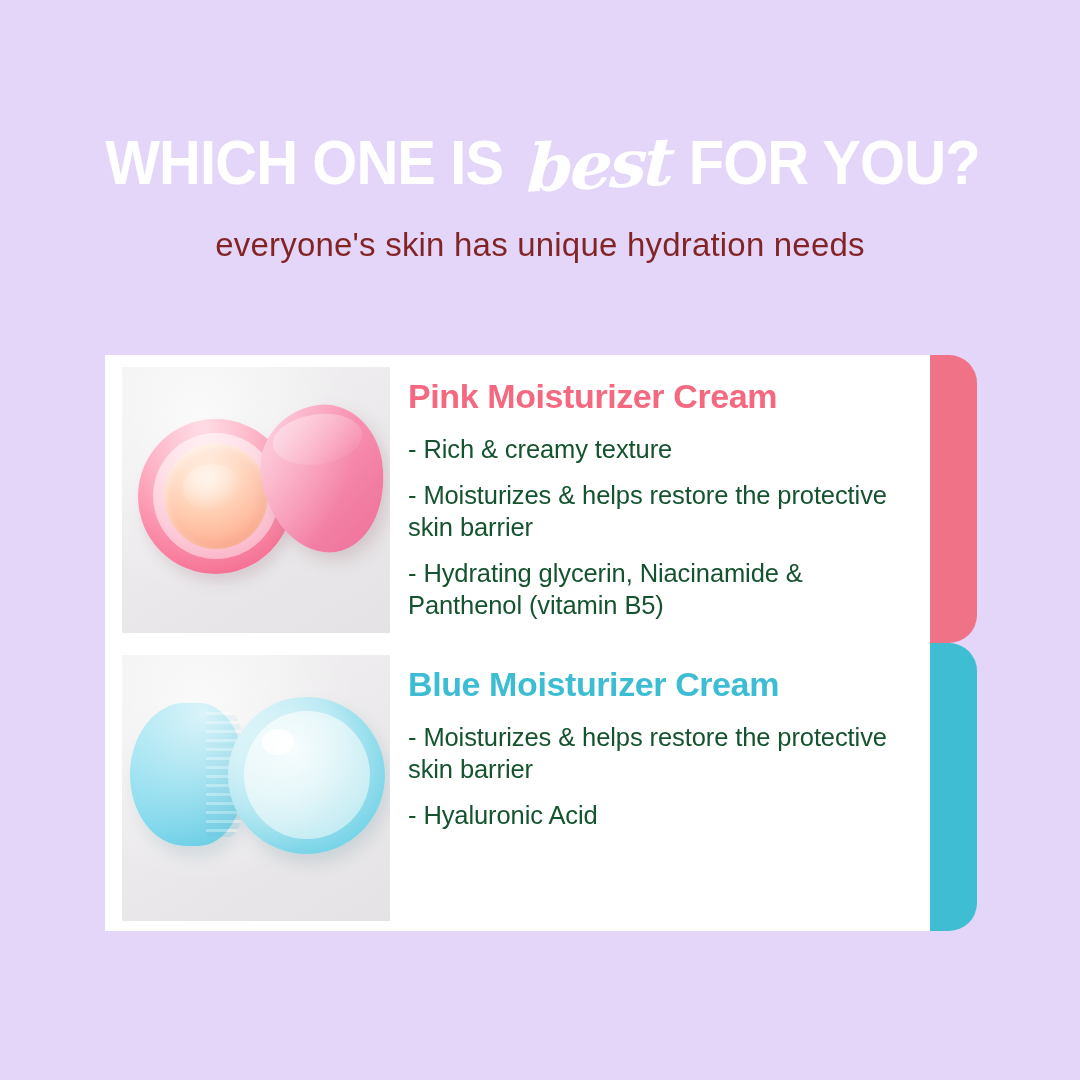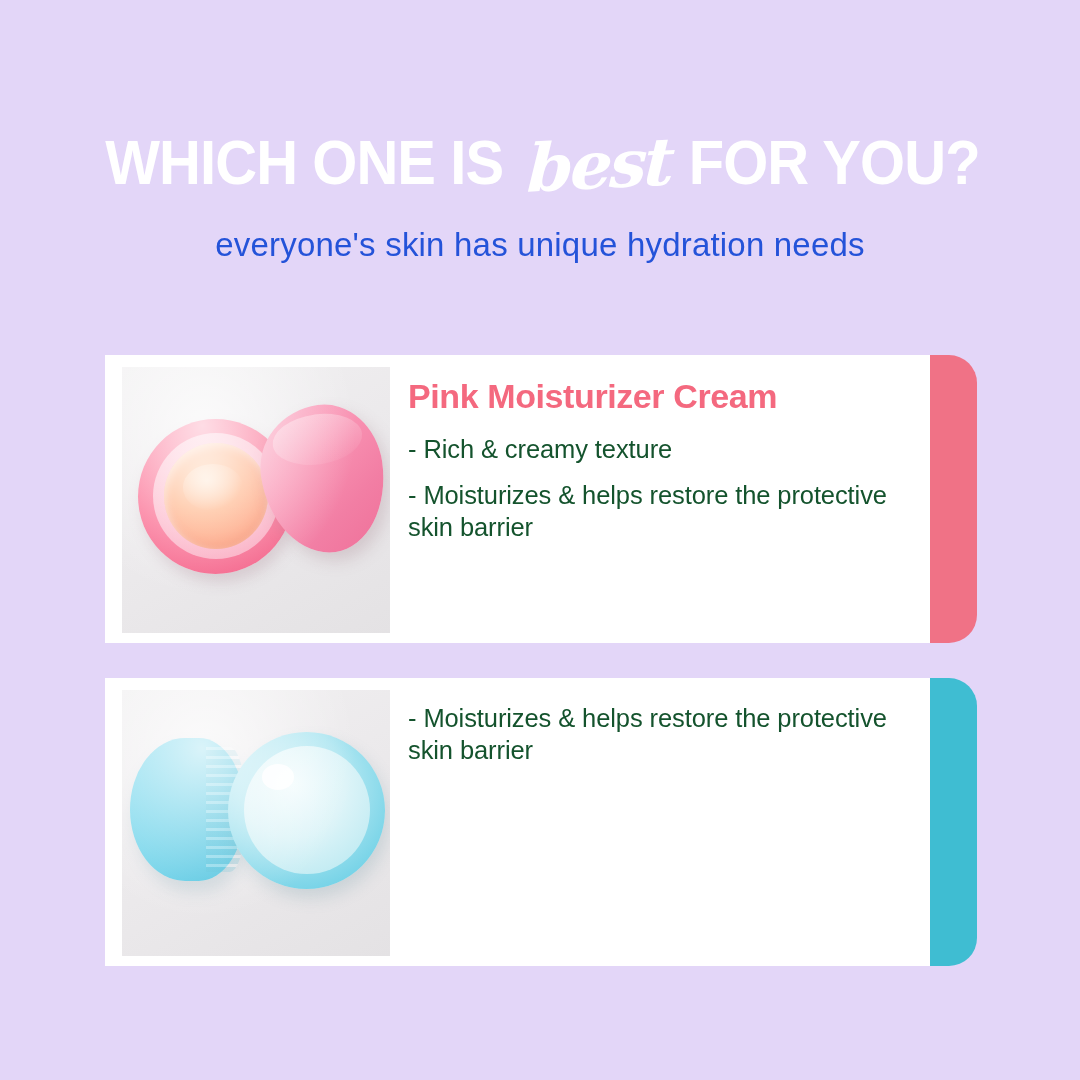--- a/index.html
+++ b/index.html
@@ -53,38 +53,37 @@
     letter-spacing: -3px;
     transform: skewX(-6deg) rotate(-3deg);
     transform-origin: center bottom;
     position: relative;
     top: 4px;
     padding: 0 6px;
   }
   .subtitle {
     display: block;
     margin-top: 20px;
-    color: #1d4ed8;
+    color: #7f1d1d;
     font-size: 33px;
     font-weight: 400;
     letter-spacing: 0.2px;
     opacity: 0.96;
   }
 
   
   .card-stack {
     position: absolute;
     left: 105px;
     top: 355px;
     width: 872px;
   }
   .card {
     position: relative;
     width: 872px;
-    margin-bottom: 35px;
     height: 288px;
   }
   .card-body {
     position: absolute;
     left: 0;
     top: 0;
     width: 825px;
     height: 288px;
     background: #ffffff;
     box-sizing: border-box;
@@ -292,33 +291,36 @@
       <div class="photo">
         <div class="jar-p-base"></div>
         <div class="jar-p-rim"></div>
         <div class="jar-p-cream"></div>
         <div class="jar-p-lid"></div>
       </div>
       <div class="card-text">
         <div class="card-title" style="color:#F4697F;">Pink Moisturizer Cream</div>
         <div class="bullet">- Rich &amp; creamy texture</div>
         <div class="bullet">- Moisturizes &amp; helps restore the protective skin barrier</div>
+        <div class="bullet">- Hydrating glycerin, Niacinamide &amp; Panthenol (vitamin B5)</div>
       </div>
     </div>
   </div>
 
   <div class="card">
     <div class="card-tab" style="background:#3FBDD2;">
       <span class="card-tab-label">Oily Skin</span>
     </div>
     <div class="card-body">
       <div class="photo">
         <div class="jar-b-lid"></div>
         <div class="jar-b-jar"></div>
         <div class="jar-b-inner"></div>
       </div>
       <div class="card-text">
+        <div class="card-title" style="color:#3DBDD3;">Blue Moisturizer Cream</div>
         <div class="bullet">- Moisturizes &amp; helps restore the protective skin barrier</div>
+        <div class="bullet">- Hyaluronic Acid</div>
       </div>
     </div>
   </div>
 
 </div>
 
 </body></html>

